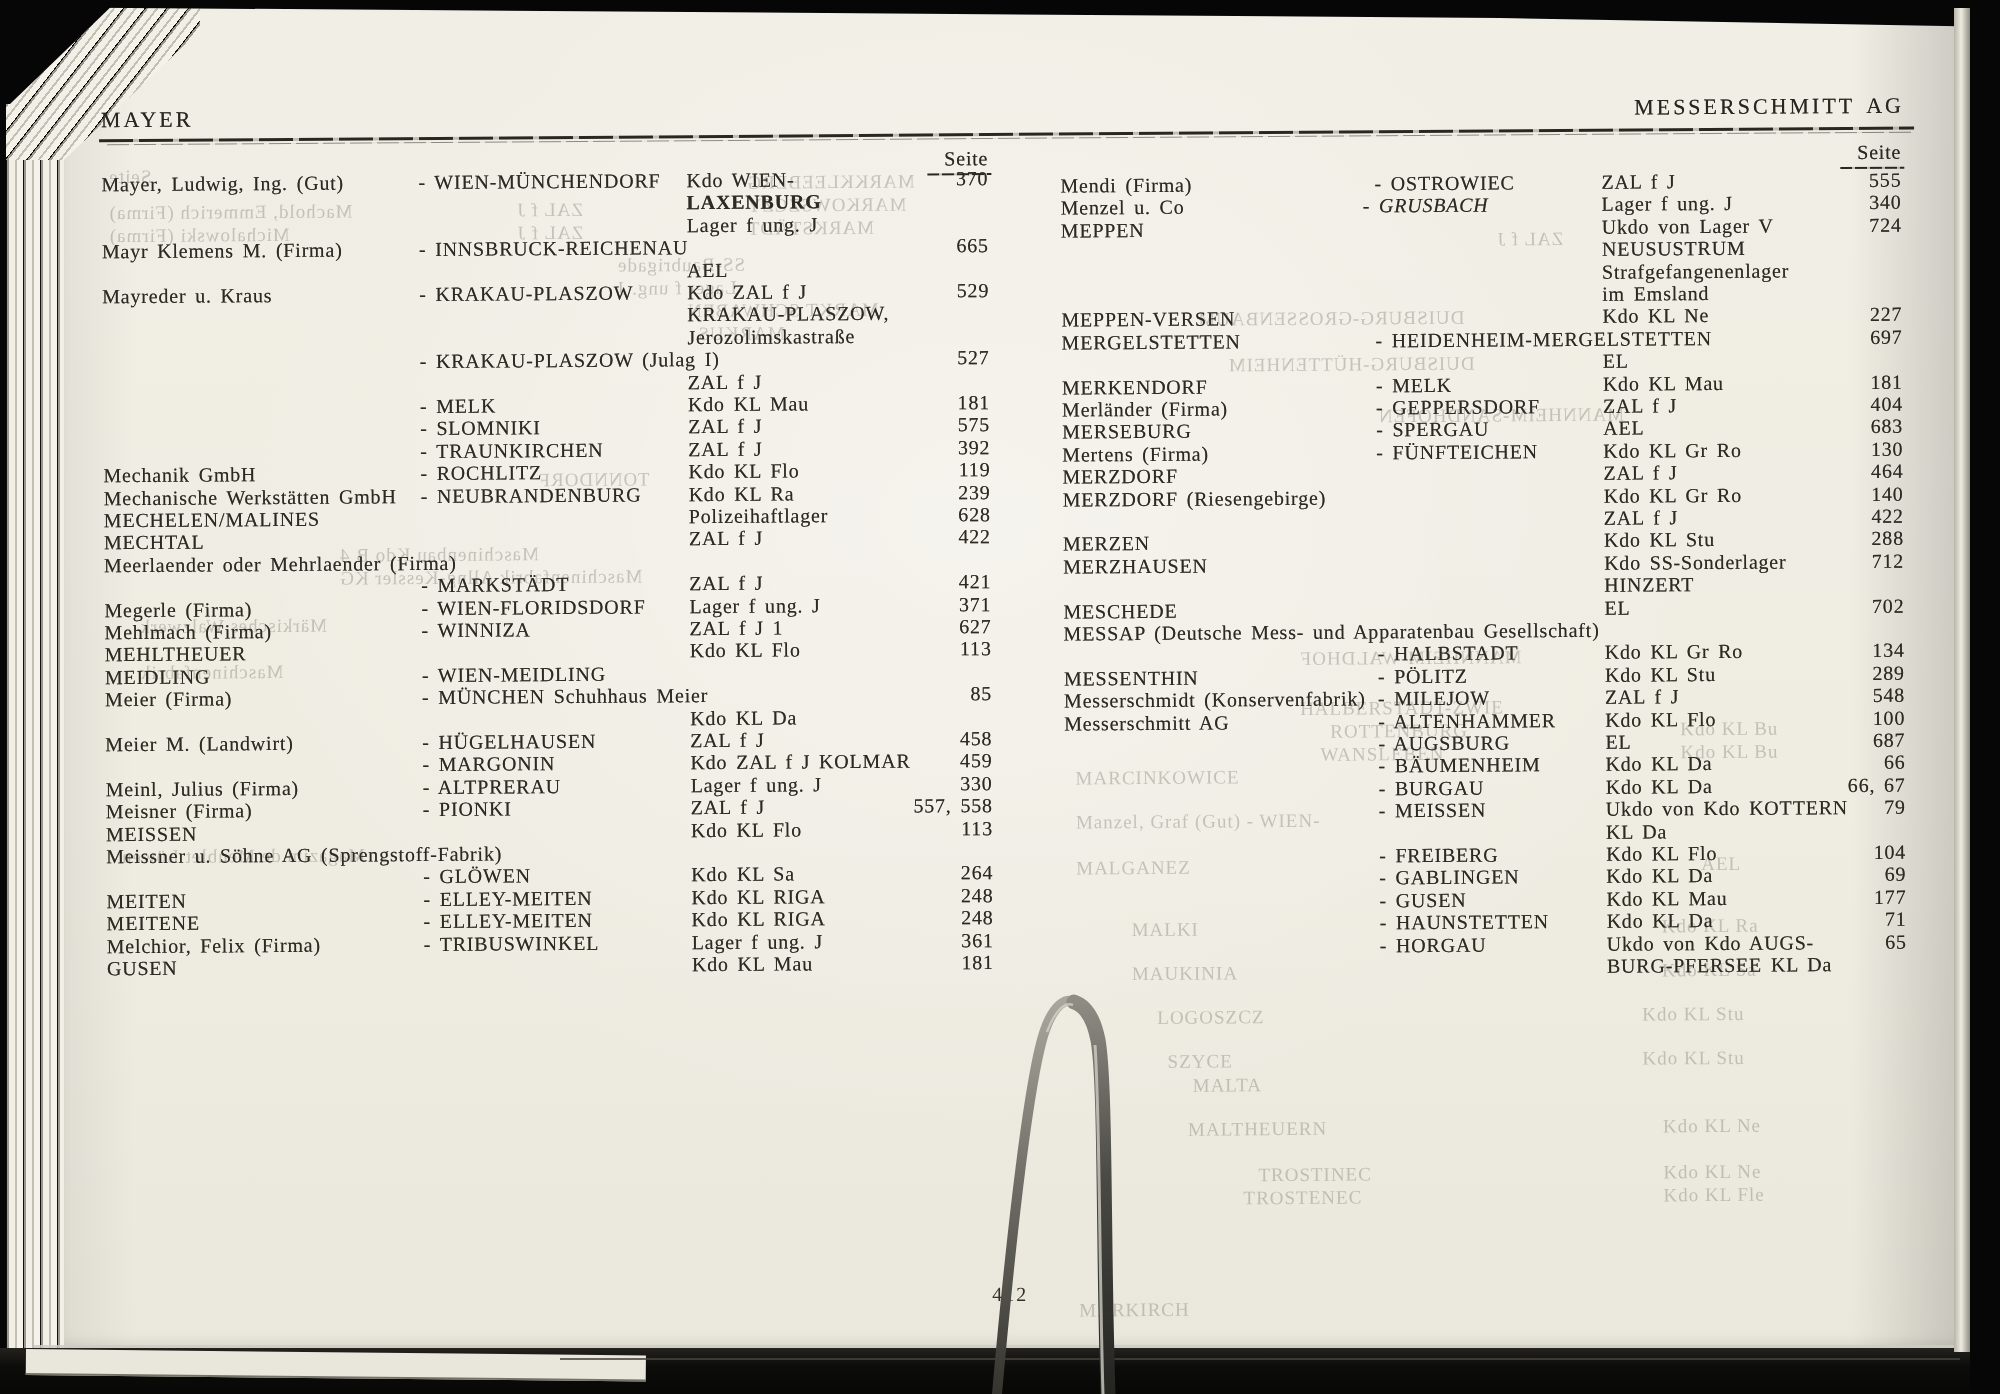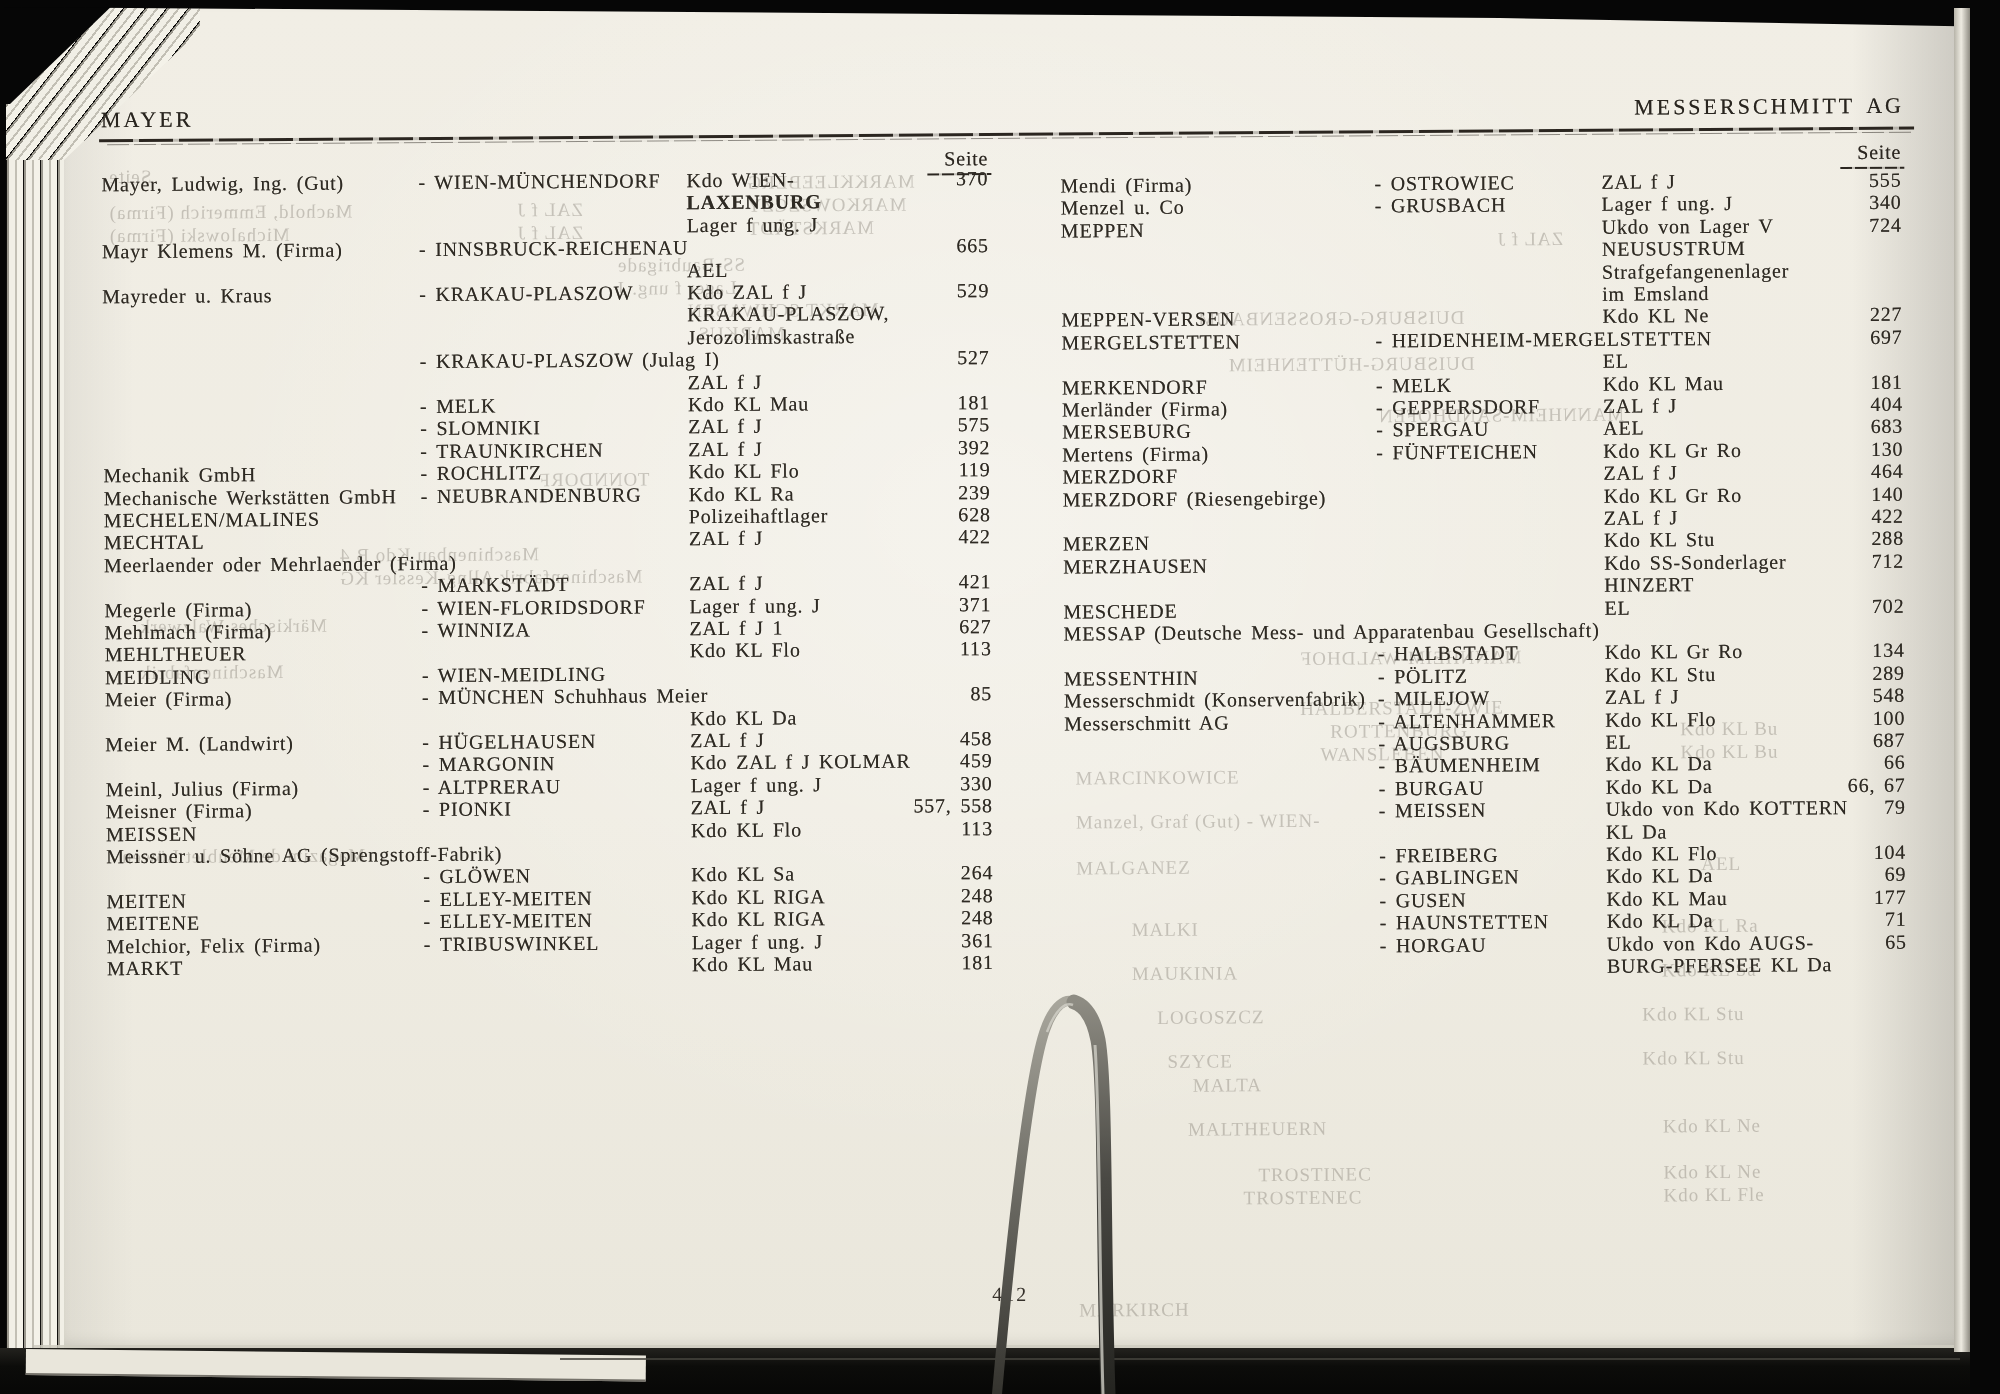--- a/index.html
+++ b/index.html
@@ -303,35 +303,35 @@
           <span class="cell" style="left: 585px;">Kdo KL RIGA</span>
           <span class="cell se" style="left: 717px;">248</span>
         </div>
         <div class="row" style="top: 928.6px;">
           <span class="cell" style="left: 0px;">Melchior, Felix (Firma)</span>
           <span class="cell" style="left: 317px;">- TRIBUSWINKEL</span>
           <span class="cell" style="left: 585px;">Lager f ung. J</span>
           <span class="cell se" style="left: 717px;">361</span>
         </div>
         <div class="row" style="top: 951px;">
-          <span class="cell" style="left: 0px;">MARKT</span>
+          <span class="cell" style="left: 0px;">GUSEN</span>
           <span class="cell" style="left: 585px;">Kdo KL Mau</span>
           <span class="cell se" style="left: 717px;">181</span>
         </div>
       </div>
     <div class="col" id="col-right" style="left:1064px">
         <div class="row" style="top: 175px;">
           <span class="cell" style="left: 0px;">Mendi (Firma)</span>
           <span class="cell" style="left: 314px;">- OSTROWIEC</span>
           <span class="cell" style="left: 541px;">ZAL f J</span>
           <span class="cell se" style="left: 671px;">555</span>
         </div>
         <div class="row" style="top: 197.4px;">
           <span class="cell" style="left: 0px;">Menzel u. Co</span>
-          <span class="cell" style="left: 314px;">- GRUSBACH</span>
+          <span class="cell" style="left: 302px; font-style: italic;">- GRUSBACH</span>
           <span class="cell" style="left: 541px;">Lager f ung. J</span>
           <span class="cell se" style="left: 671px;">340</span>
         </div>
         <div class="row" style="top: 219.8px;">
           <span class="cell" style="left: 0px;">MEPPEN</span>
           <span class="cell" style="left: 541px;">Ukdo von Lager V</span>
           <span class="cell se" style="left: 671px;">724</span>
         </div>
         <div class="row" style="top: 242.2px;">
           <span class="cell" style="left: 541px;">NEUSUSTRUM</span>

